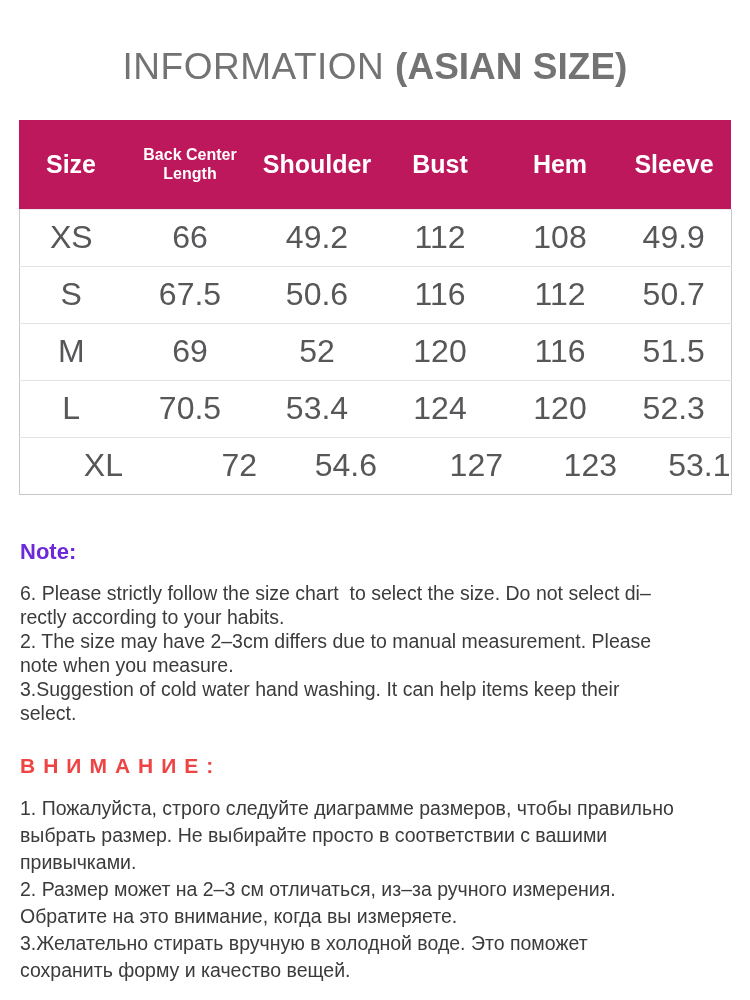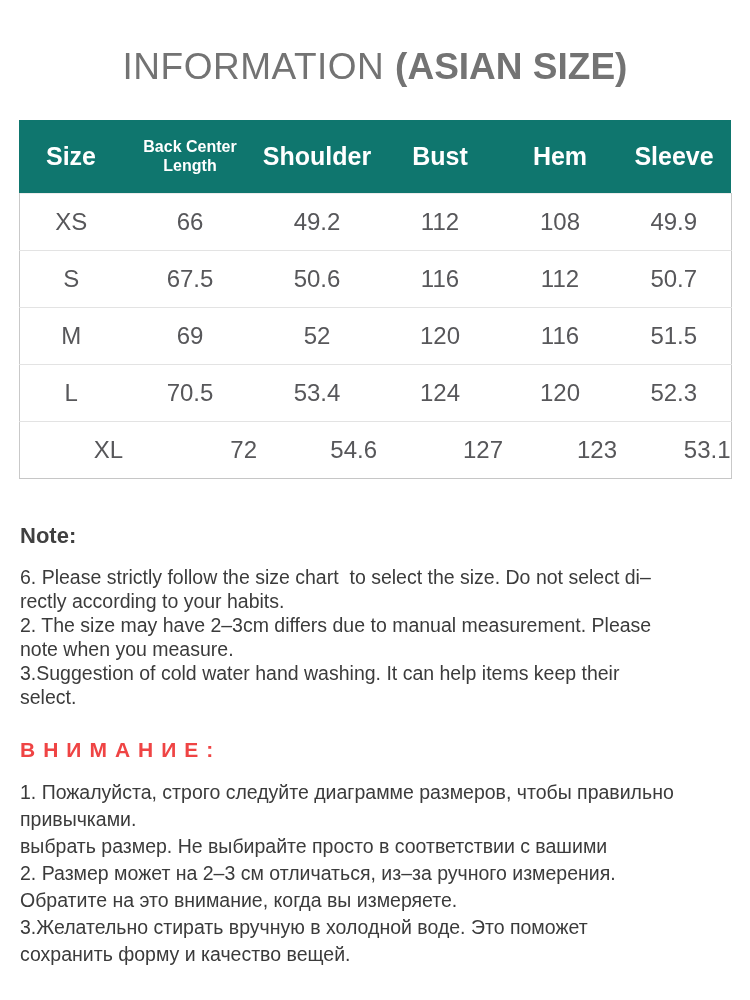--- a/index.html
+++ b/index.html
@@ -35,54 +35,54 @@
     border-collapse: collapse;
     table-layout: fixed;
   }
   .size-table col.c1 { width: 104px; }
   .size-table col.c2 { width: 134px; }
   .size-table col.c3 { width: 120px; }
   .size-table col.c4 { width: 126px; }
   .size-table col.c5 { width: 114px; }
   .size-table col.c6 { width: 114px; }
   .size-table thead th {
-    background: #0f766e;
+    background: #be185d;
     color: #ffffff;
-    height: 73px;
+    height: 89px;
     font-weight: 600;
     font-size: 25px;
     line-height: 1.1;
     text-align: center;
     vertical-align: middle;
     white-space: pre-line;
     padding: 0;
   }
   .size-table thead th.th-small { font-size: 16px; line-height: 1.2; }
   .size-table tbody td {
     height: 57px;
     text-align: center;
     vertical-align: middle;
-    font-size: 24px;
+    font-size: 32px;
     color: #57575a;
     border-bottom: 1px solid #e3e3e3;
     padding: 0;
   }
   .size-table tbody tr:first-child td { border-top: 1px solid #ececec; }
   .size-table tbody tr:last-child td { border-bottom: 1px solid #c6c6c6; text-align: right; }
   .size-table tbody td:first-child { border-left: 1px solid #c9c9c9; }
   .size-table tbody td:last-child { border-right: 1px solid #c9c9c9; }
 
   
   .notes { padding: 0 20px; }
   .note-heading {
     margin: 44px 0 8px;
     font-size: 22px;
     line-height: 26px;
     font-weight: 700;
-    color: #404040;
+    color: #6d28d9;
   }
   .ru-heading {
     margin: 28px 0 0;
     font-size: 21px;
     line-height: 26px;
     font-weight: 600;
     letter-spacing: 8px;
     color: #ef4444;
   }
   .lines { margin-top: 16px; }
@@ -172,22 +172,22 @@
         <div class="line">rectly according to your habits.</div>
         <div class="line">2. The size may have 2–3cm differs due to manual measurement. Please</div>
         <div class="line">note when you measure.</div>
         <div class="line">3.Suggestion of cold water hand washing. It can help items keep their</div>
         <div class="line">select.</div>
       </div>
 
     <h2 class="ru-heading">ВНИМАНИЕ:</h2>
     <div class="lines lines-ru">
         <div class="line">1. Пожалуйста, строго следуйте диаграмме размеров, чтобы правильно</div>
+        <div class="line">выбрать размер. Не выбирайте просто в соответствии с вашими</div>
         <div class="line">привычками.</div>
-        <div class="line">выбрать размер. Не выбирайте просто в соответствии с вашими</div>
         <div class="line">2. Размер может на 2–3 см отличаться, из–за ручного измерения.</div>
         <div class="line">Обратите на это внимание, когда вы измеряете.</div>
         <div class="line">3.Желательно стирать вручную в холодной воде. Это поможет</div>
         <div class="line">сохранить форму и качество вещей.</div>
       </div>
   </div>
 
 </div>
 
 </body></html>

